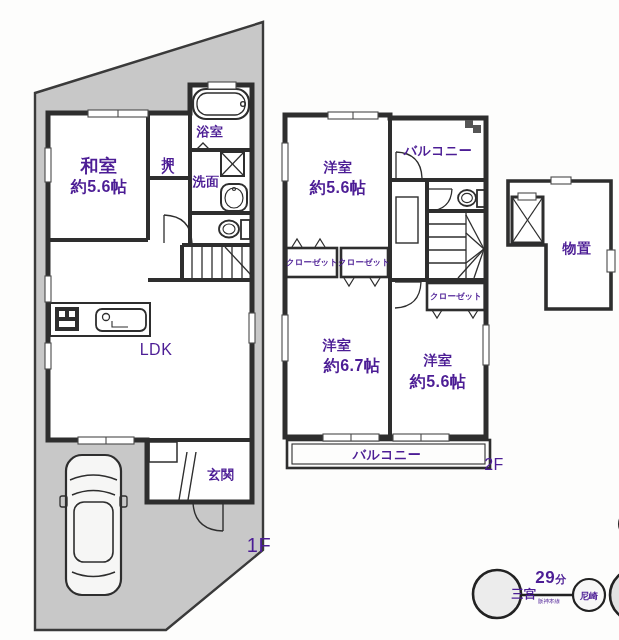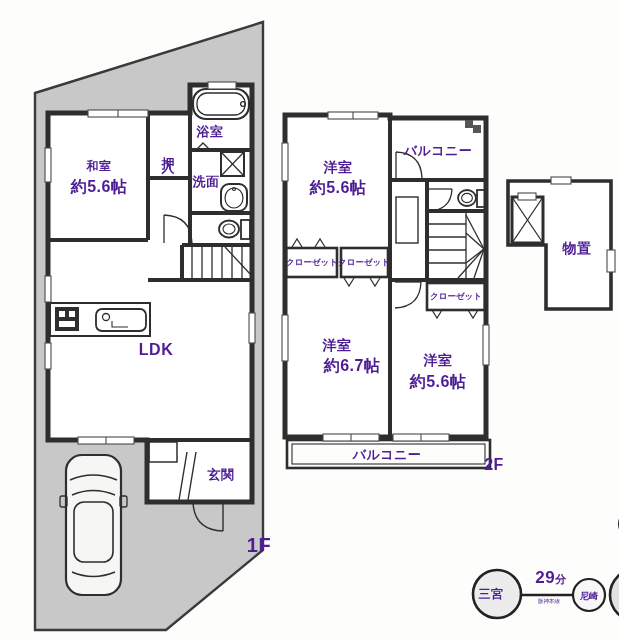--- a/index.html
+++ b/index.html
@@ -6,21 +6,21 @@
   #canvas{
     position:relative;width:619px;height:640px;background:#fdfdfc;overflow:hidden;
     font-family:"Liberation Sans","DejaVu Sans",sans-serif;
   }
   svg{position:absolute;left:0;top:0;}
   .lbl{
     position:absolute;transform:translate(-50%,-50%);
     color:#4c1d95;white-space:nowrap;line-height:1;letter-spacing:0.5px;
   }
   .vertical{writing-mode:vertical-rl;letter-spacing:2px;}
-  .w700{font-weight:700}.w600{font-weight:700}
+  .w700{font-weight:700}.w600{font-weight:400}
 </style>
 </head>
 <body>
 <div id="canvas">
 
 <svg width="619" height="640" viewBox="0 0 619 640">
 
   <g>
     <polygon points="35,93 263,22 263,550 166,630 35,630" fill="#c8c8c8" stroke="#3a3a3a" stroke-width="2.4"></polygon>
   </g>
@@ -223,21 +223,21 @@
 
   <g>
     <line x1="520" y1="595" x2="574" y2="595" stroke="#222222" stroke-width="2.6"></line>
     <circle cx="497" cy="594" r="24" fill="#ececec" stroke="#222222" stroke-width="2.6"></circle>
     <circle cx="589" cy="595" r="16" fill="#f7f7f7" stroke="#222222" stroke-width="2.2"></circle>
     <circle cx="636" cy="595" r="26" fill="#e2e2e2" stroke="#222222" stroke-width="2.6"></circle>
     <circle cx="633" cy="524" r="14" fill="#f0f0f0" stroke="#222222" stroke-width="2"></circle>
   </g>
 </svg>
 
-<div class="lbl w700" style="left:99px;top:166px;font-size:12px">和室</div>
+<div class="lbl w700" style="left:99px;top:166px;font-size:18px">和室</div>
 <div class="lbl w700" style="left:99px;top:187px;font-size:16px">約5.6帖</div>
 <div class="lbl w700 vertical" style="left:168px;top:149px;font-size:13px">押入</div>
 <div class="lbl w700" style="left:210px;top:131px;font-size:13px">浴室</div>
 <div class="lbl w700" style="left:206px;top:181px;font-size:13px">洗面</div>
 <div class="lbl w600" style="left:156px;top:350px;font-size:16px">LDK</div>
 <div class="lbl w700" style="left:221px;top:474px;font-size:13px">玄関</div>
 <div class="lbl w600" style="left:259px;top:545px;font-size:20px">1F</div>
 
 <div class="lbl w700" style="left:338px;top:167px;font-size:14px">洋室</div>
 <div class="lbl w700" style="left:338px;top:188px;font-size:16px">約5.6帖</div>
@@ -247,20 +247,20 @@
 <div class="lbl w700" style="left:456px;top:296px;font-size:8.5px;letter-spacing:0">クローゼット</div>
 <div class="lbl w700" style="left:337px;top:345px;font-size:14px">洋室</div>
 <div class="lbl w700" style="left:352px;top:366px;font-size:16px">約6.7帖</div>
 <div class="lbl w700" style="left:438px;top:360px;font-size:14px">洋室</div>
 <div class="lbl w700" style="left:438px;top:382px;font-size:16px">約5.6帖</div>
 <div class="lbl w700" style="left:387px;top:454px;font-size:13px">バルコニー</div>
 <div class="lbl w600" style="left:494px;top:465px;font-size:16px">2F</div>
 
 <div class="lbl w700" style="left:577px;top:248px;font-size:14px">物置</div>
 
-<div class="lbl w700" style="left:491px;top:594px;font-size:12px">三宮</div>
+<div class="lbl w700" style="left:524px;top:594px;font-size:12px">三宮</div>
 <div class="lbl" style="left:551px;top:577px;font-size:17px">
   <span class="w700">29</span><span class="w700" style="font-size:11px">分</span>
 </div>
 <div class="lbl" style="left:549px;top:602px;font-size:5.5px;letter-spacing:0">阪神本線</div>
 <div class="lbl w700" style="left:589px;top:596px;font-size:9px;letter-spacing:0">尼崎</div>
 
 </div>
 
 </body></html>

